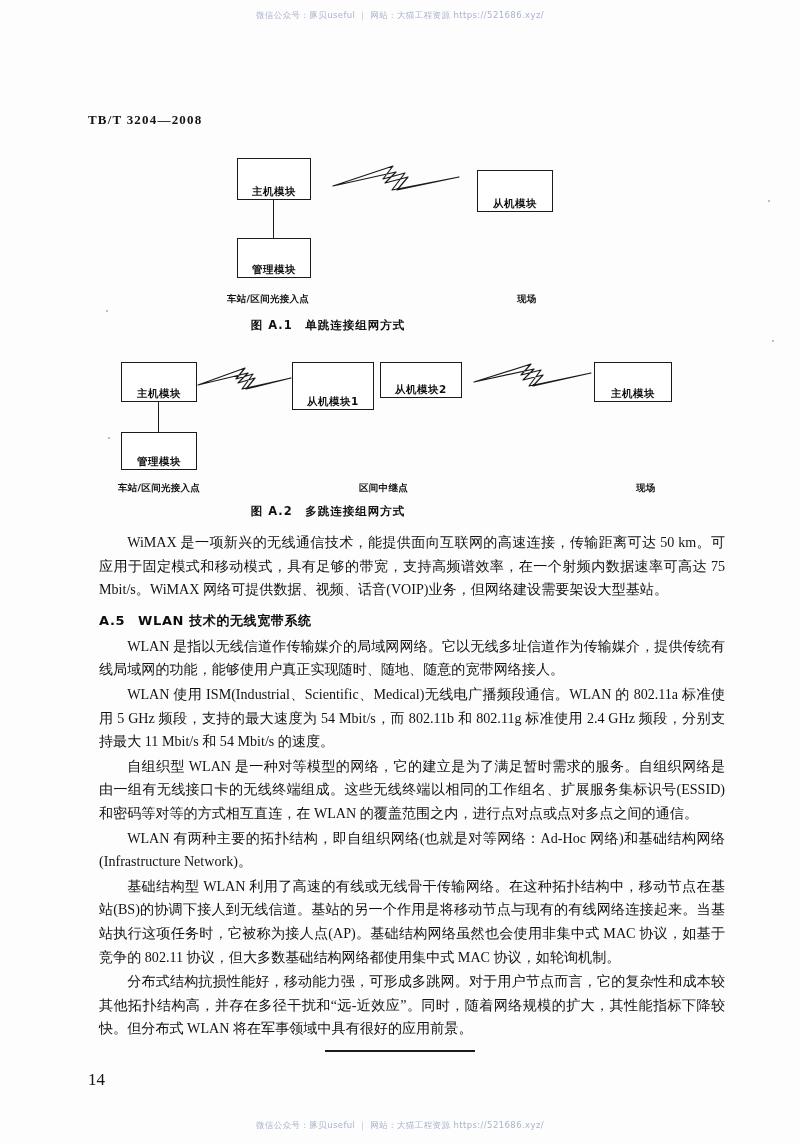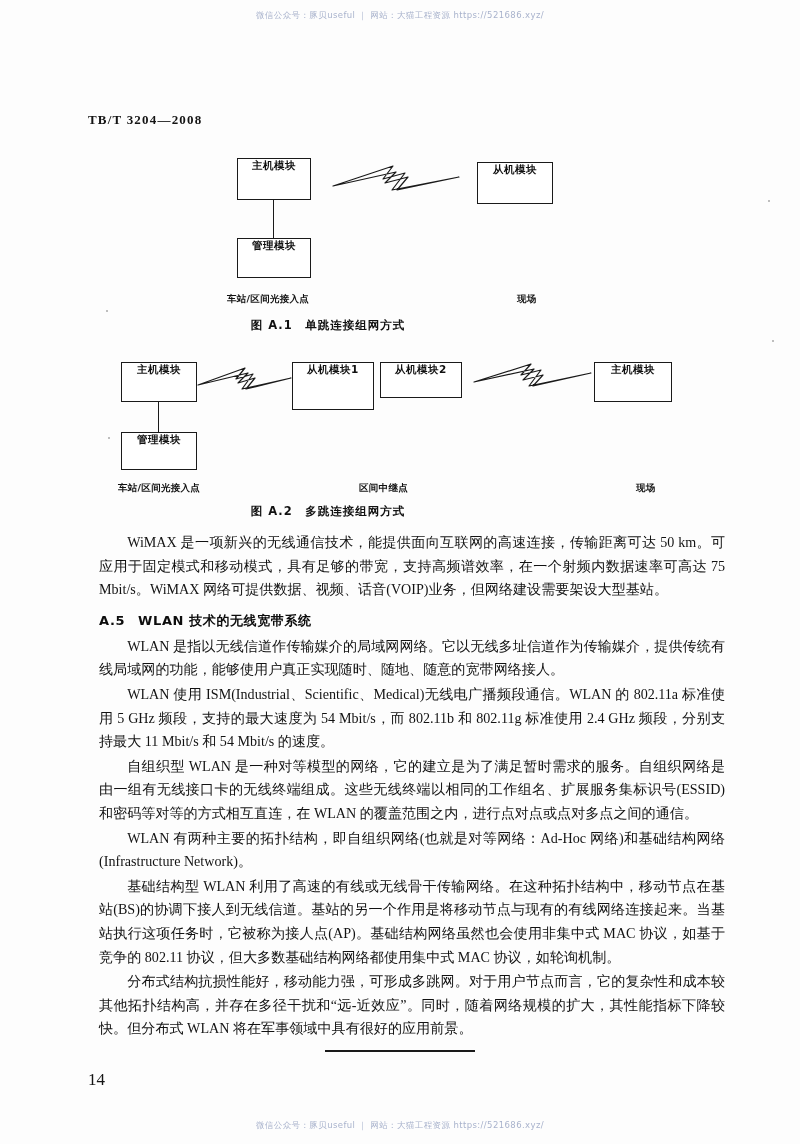--- a/index.html
+++ b/index.html
@@ -62,21 +62,21 @@
     width: 800px;
   }
   .fig1 .diagram { height: 155px; }
   .fig2 .diagram { height: 140px; }
 
   .node {
     position: absolute;
     border: 1.3px solid #1a1a1a;
     background: #fff;
     display: flex;
-    align-items: flex-start;
+    align-items: flex-end;
     justify-content: center;
     font-family: "DejaVu Sans", sans-serif;
     font-size: 10.5px;
     font-weight: bold;
     color: #111;
     letter-spacing: .5px;
     box-sizing: border-box;
   }
 
   .vline {
@@ -180,21 +180,21 @@
       <div class="node" style="left:237px; top:8px; width:74px; height:42px;">
         <span>主机模块</span>
       </div>
 
       <div class="vline" style="left:273px; top:50px; height:38px;"></div>
 
       <div class="node" style="left:237px; top:88px; width:74px; height:40px;">
         <span>管理模块</span>
       </div>
 
-      <div class="node" style="left:477px; top:12px; width:76px; height:42px;">
+      <div class="node" style="left:477px; top:20px; width:76px; height:42px;">
         <span>从机模块</span>
       </div>
 
       <div class="bolt" style="left:331px; top:10px;">
         <svg width="130" height="40" viewBox="0 0 130 40">
           <path d="M2 26 L62 6 L52 19 L74 13 L61 30 L128 17 L66 30 L77 17 L54 23 L65 12 Z" fill="none" stroke="#1a1a1a" stroke-width="1.2" stroke-linejoin="round"></path>
         </svg>
       </div>
 
       <div class="zone-label" style="left:227px; top:143px;">

